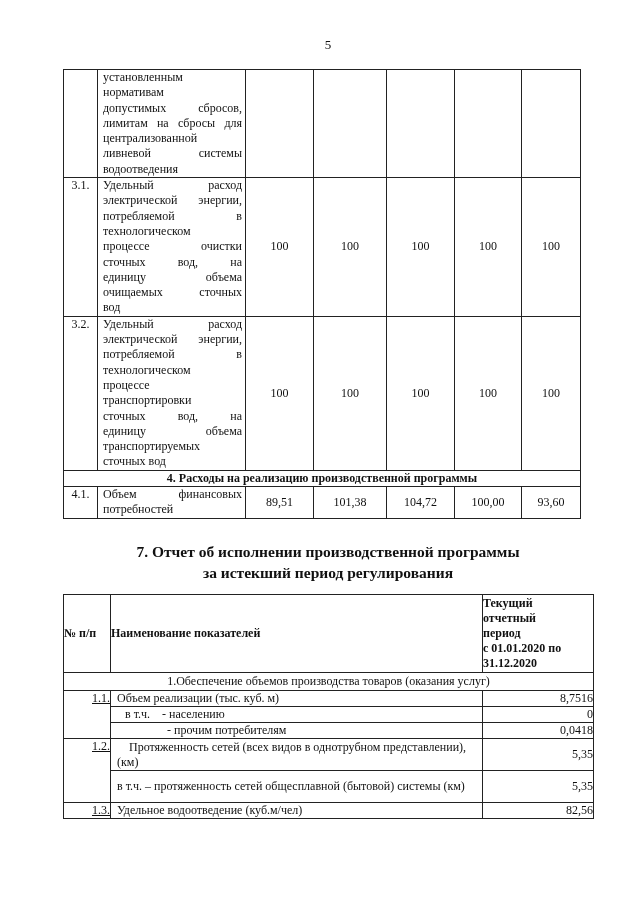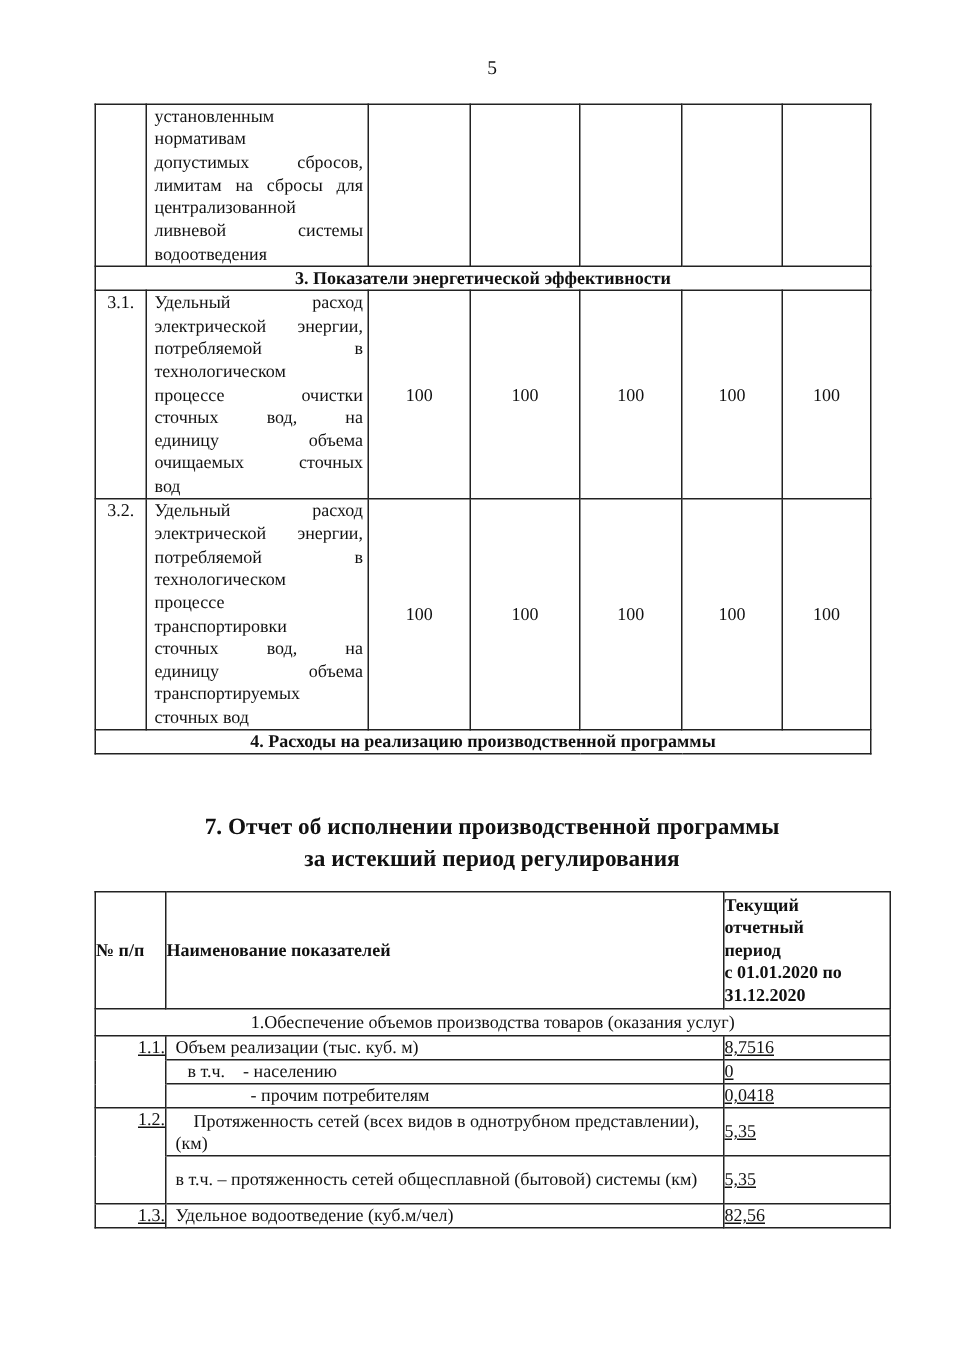--- a/index.html
+++ b/index.html
@@ -26,21 +26,21 @@
       position: absolute; left: 0; width: 656px; text-align: center; font-weight: bold;
       font-size: 15.5px; line-height: 21px; top: 541px;
     }
 
     #t2 { left: 63px; top: 594px; width: 530px; }
     #t2 td { line-height: 15px; }
     #t2 .hdr { font-weight: bold; text-align: left; }
     #t2 .section { text-align: center; font-weight: normal; height: 17px; }
     #t2 .num { text-align: right; vertical-align: top; text-decoration: underline; }
     #t2 .name { padding-left: 6px; }
-    #t2 .val { text-align: left; text-decoration: underline; }
+    #t2 .val { text-align: right; }
     #t2 .nob-top { border-top: none; }
     #t2 .nob-bottom { border-bottom: none; }
   </style>
 </head>
 <body>
 
 <div class="page-number">5</div>
 
 <table id="t1">
   <colgroup>
@@ -62,23 +62,20 @@
       <span class="dline">лимитам на сбросы для</span>
       <span class="dline l">централизованной</span>
       <span class="dline">ливневой системы</span>
       <span class="dline l">водоотведения</span>
     </td>
     <td class="val"></td>
     <td class="val"></td>
     <td class="val"></td>
     <td class="val"></td>
     <td class="val"></td>
-  </tr>
-  <tr>
-    <td colspan="7" class="section">3. Показатели энергетической эффективности</td>
   </tr>
   <tr style="height:133px">
     <td class="num">3.1.</td>
     <td class="desc">
       <span class="dline">Удельный расход</span>
       <span class="dline">электрической энергии,</span>
       <span class="dline">потребляемой в</span>
       <span class="dline l">технологическом</span>
       <span class="dline">процессе очистки</span>
       <span class="dline">сточных вод, на</span>
@@ -107,20 +104,32 @@
       <span class="dline l">сточных вод</span>
     </td>
     <td class="val">100</td>
     <td class="val">100</td>
     <td class="val">100</td>
     <td class="val">100</td>
     <td class="val">100</td>
   </tr>
   <tr>
     <td colspan="7" class="section">4. Расходы на реализацию производственной программы</td>
+  </tr>
+  <tr style="height:31px">
+    <td class="num">4.1.</td>
+    <td class="desc">
+      <span class="dline">Объем финансовых</span>
+      <span class="dline l">потребностей</span>
+    </td>
+    <td class="val">89,51</td>
+    <td class="val">101,38</td>
+    <td class="val">104,72</td>
+    <td class="val">100,00</td>
+    <td class="val">93,60</td>
   </tr>
 </tbody>
   </table>
 
 <div class="title7">
   <div>7. Отчет об исполнении производственной программы</div>
   <div>за истекший период регулирования</div>
 </div>
 
 <table id="t2">

